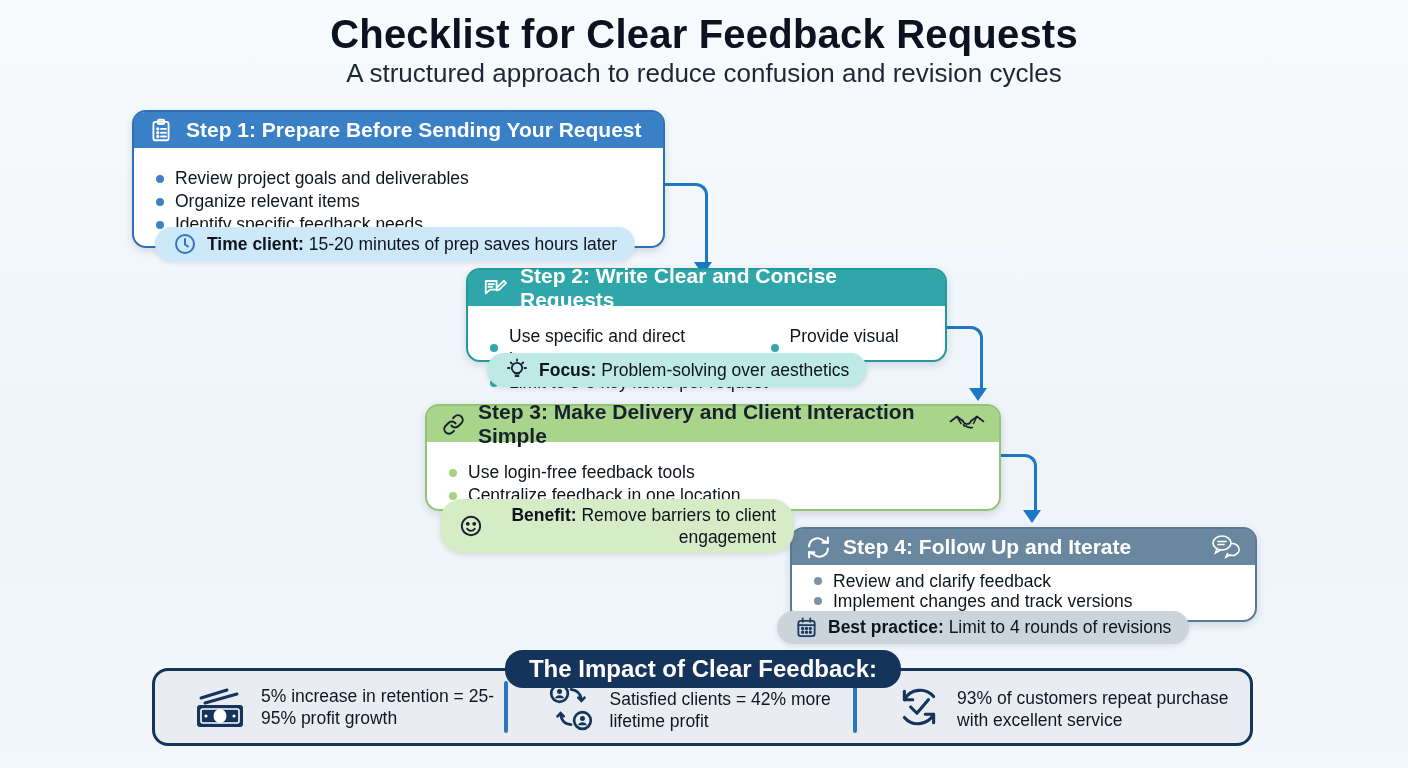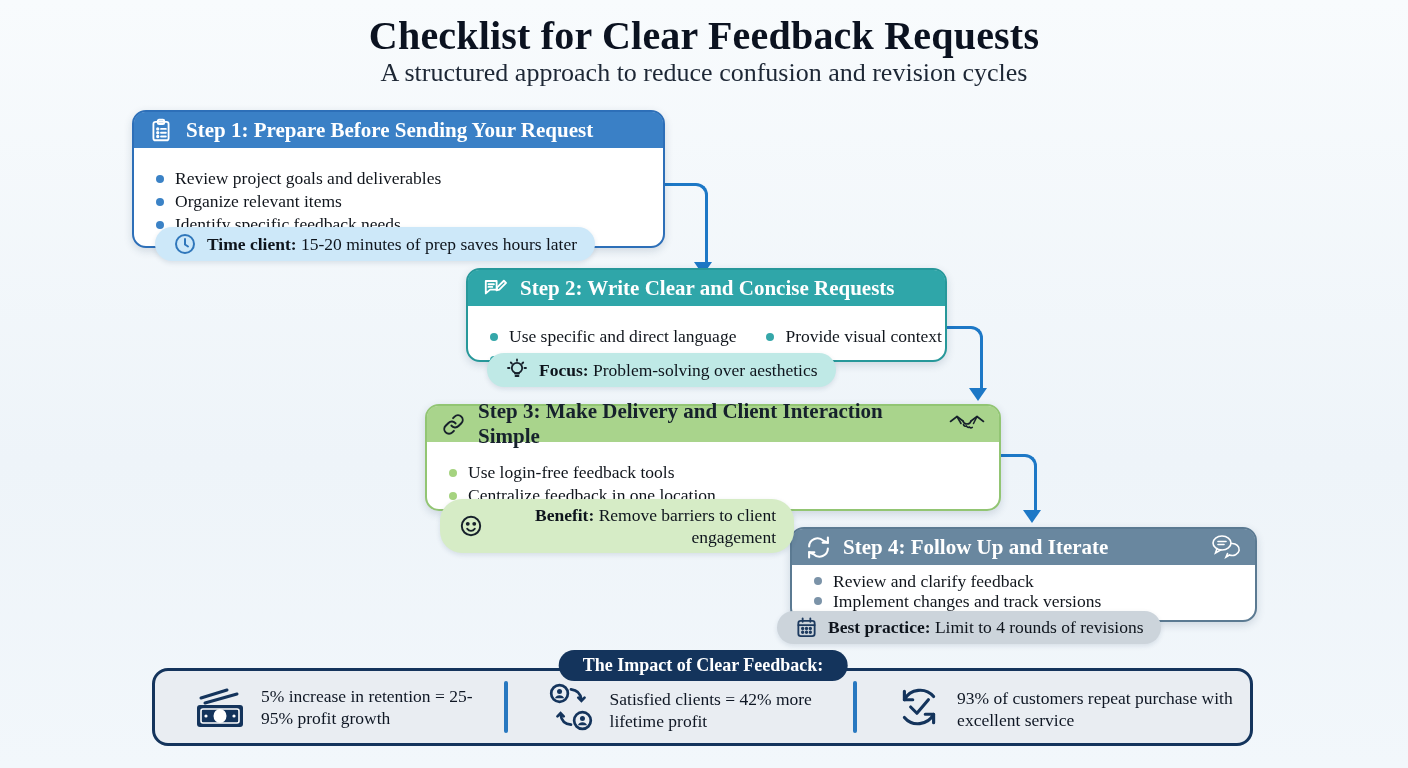--- a/index.html
+++ b/index.html
@@ -1,19 +1,19 @@
 <!DOCTYPE html>
 <html><head>
 <meta charset="utf-8">
 <style>
   html,body{margin:0;padding:0;}
   .page{
     position:relative; width:1408px; height:768px; overflow:hidden;
     background:linear-gradient(180deg,#f8fbfd 0%,#eef4f9 60%,#f2f7fb 100%);
-    font-family:Liberation Serif, serif; color:#0d1321;
+    font-family:Liberation Sans, sans-serif; color:#0d1321;
   }
   .title{
     position:absolute; left:0; top:12px; width:100%; text-align:center;
     font-size:40px; font-weight:800; letter-spacing:.2px; color:#0b1220;
   }
   .subtitle{
     position:absolute; left:0; top:58px; width:100%; text-align:center;
     font-size:26px; font-weight:400; color:#1d2735;
   }
   .card{
@@ -52,21 +52,21 @@
           border-left:9px solid transparent; border-right:9px solid transparent;
           border-top:13px solid #1d78c6; }
   
   .impact{
     position:absolute; left:152px; top:668px; width:1101px; height:78px;
     background:#e9edf2; border:3px solid #14345c; border-radius:16px;
     display:flex; align-items:center; z-index:1; box-sizing:border-box;
   }
   .impact-pill{
     position:absolute; left:703px; top:650px; transform:translateX(-50%);
-    background:#14345c; color:#fff; font-size:18px; font-weight:700;
+    background:#14345c; color:#fff; font-size:24px; font-weight:700;
     padding:5px 24px; border-radius:18px; z-index:4; white-space:nowrap;
   }
   .stat{ display:flex; align-items:flex-end; gap:14px; padding-left:38px; box-sizing:border-box;}
   .stat-1{ width:353px; } .stat-2{ width:350px; } .stat-3{ width:398px; }
   .stat-text{ font-size:17.5px; line-height:22px; color:#0f1724; }
   .t1{ max-width:235px; } .t2{ max-width:250px; } .t3{ max-width:300px; }
   .vdiv{ width:4px; height:52px; background:#2878c0; border-radius:2px; flex:0 0 auto; }
   .icn{ display:inline-flex; flex:0 0 auto; }
 </style>
 </head>

